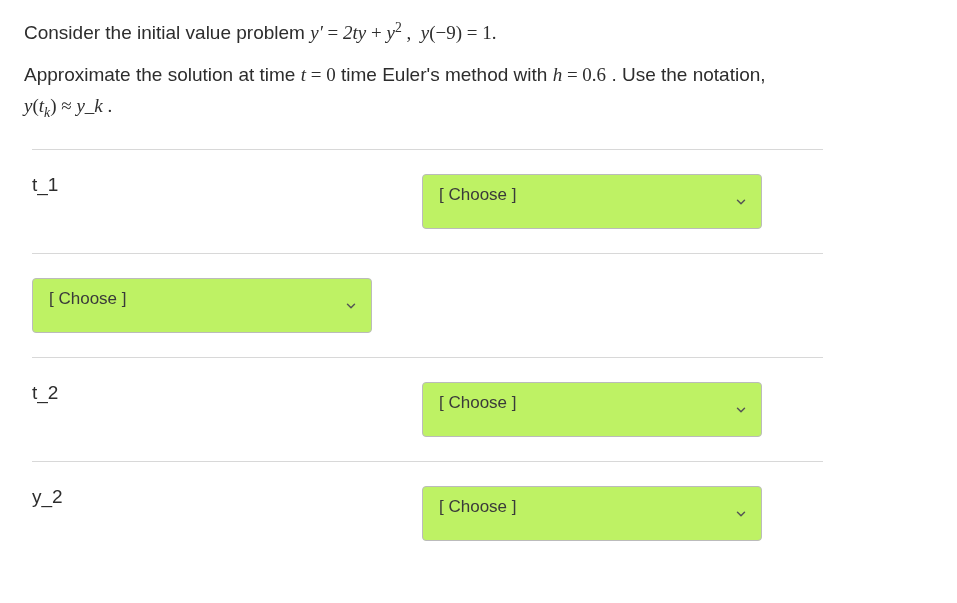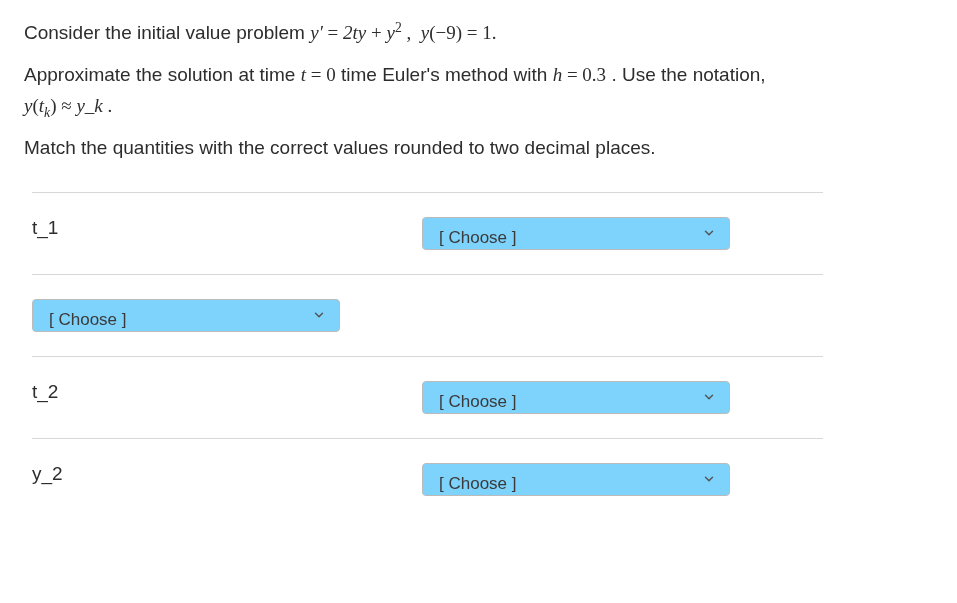--- a/index.html
+++ b/index.html
@@ -56,27 +56,27 @@
       font-size: 19px;
       color: #2d2d2d;
     }
     .select-wrapper {
       position: relative;
       display: inline-block;
     }
     .select-box {
       appearance: none;
       -webkit-appearance: none;
-      background: #7dd3fc;
+      background: #bef264;
       border: 1px solid #bbb;
       border-radius: 4px;
-      padding: 10px 42px 2px 16px;
+      padding: 10px 42px 24px 16px;
       font-size: 17px;
       color: #3a3a3a;
-      width: 308px;
+      width: 340px;
       cursor: pointer;
       font-family: inherit;
     }
     .select-chevron {
       position: absolute;
       right: 14px;
       top: 50%;
       transform: translateY(-50%);
       pointer-events: none;
     }
@@ -91,26 +91,25 @@
 
 <div class="problem-text">
   <p>
     <span>Consider the initial value problem </span>
     <span class="math">y′ <span class="math-regular">=</span> 2ty <span class="math-regular">+</span> y<span class="sup math-regular">2</span> <span class="math-regular">,</span>&nbsp; y<span class="math-regular">(−9) = 1.</span></span>
   </p>
   <p>
     <span>Approximate the solution at time </span>
     <span class="math">t <span class="math-regular">= 0</span></span>
     <span>  time Euler's method with </span>
-    <span class="math">h <span class="math-regular">= 0.3</span></span>
+    <span class="math">h <span class="math-regular">= 0.6</span></span>
     <span>. Use the notation, </span>
     <br>
     <span class="math">y<span class="math-regular">(</span>t<span class="sub">k</span><span class="math-regular">)</span> <span class="math-regular">≈</span> y<span class="math-regular">_</span>k <span class="math-regular">.</span></span>
   </p>
-  <p>Match the quantities with the correct values rounded to two decimal places.</p>
 </div>
 
 <div class="matching-container">
 
   <div class="match-row">
     <div class="match-label">t_1</div>
     <div class="select-wrapper">
       <select class="select-box">
         <option>[ Choose ]</option>
       </select>

